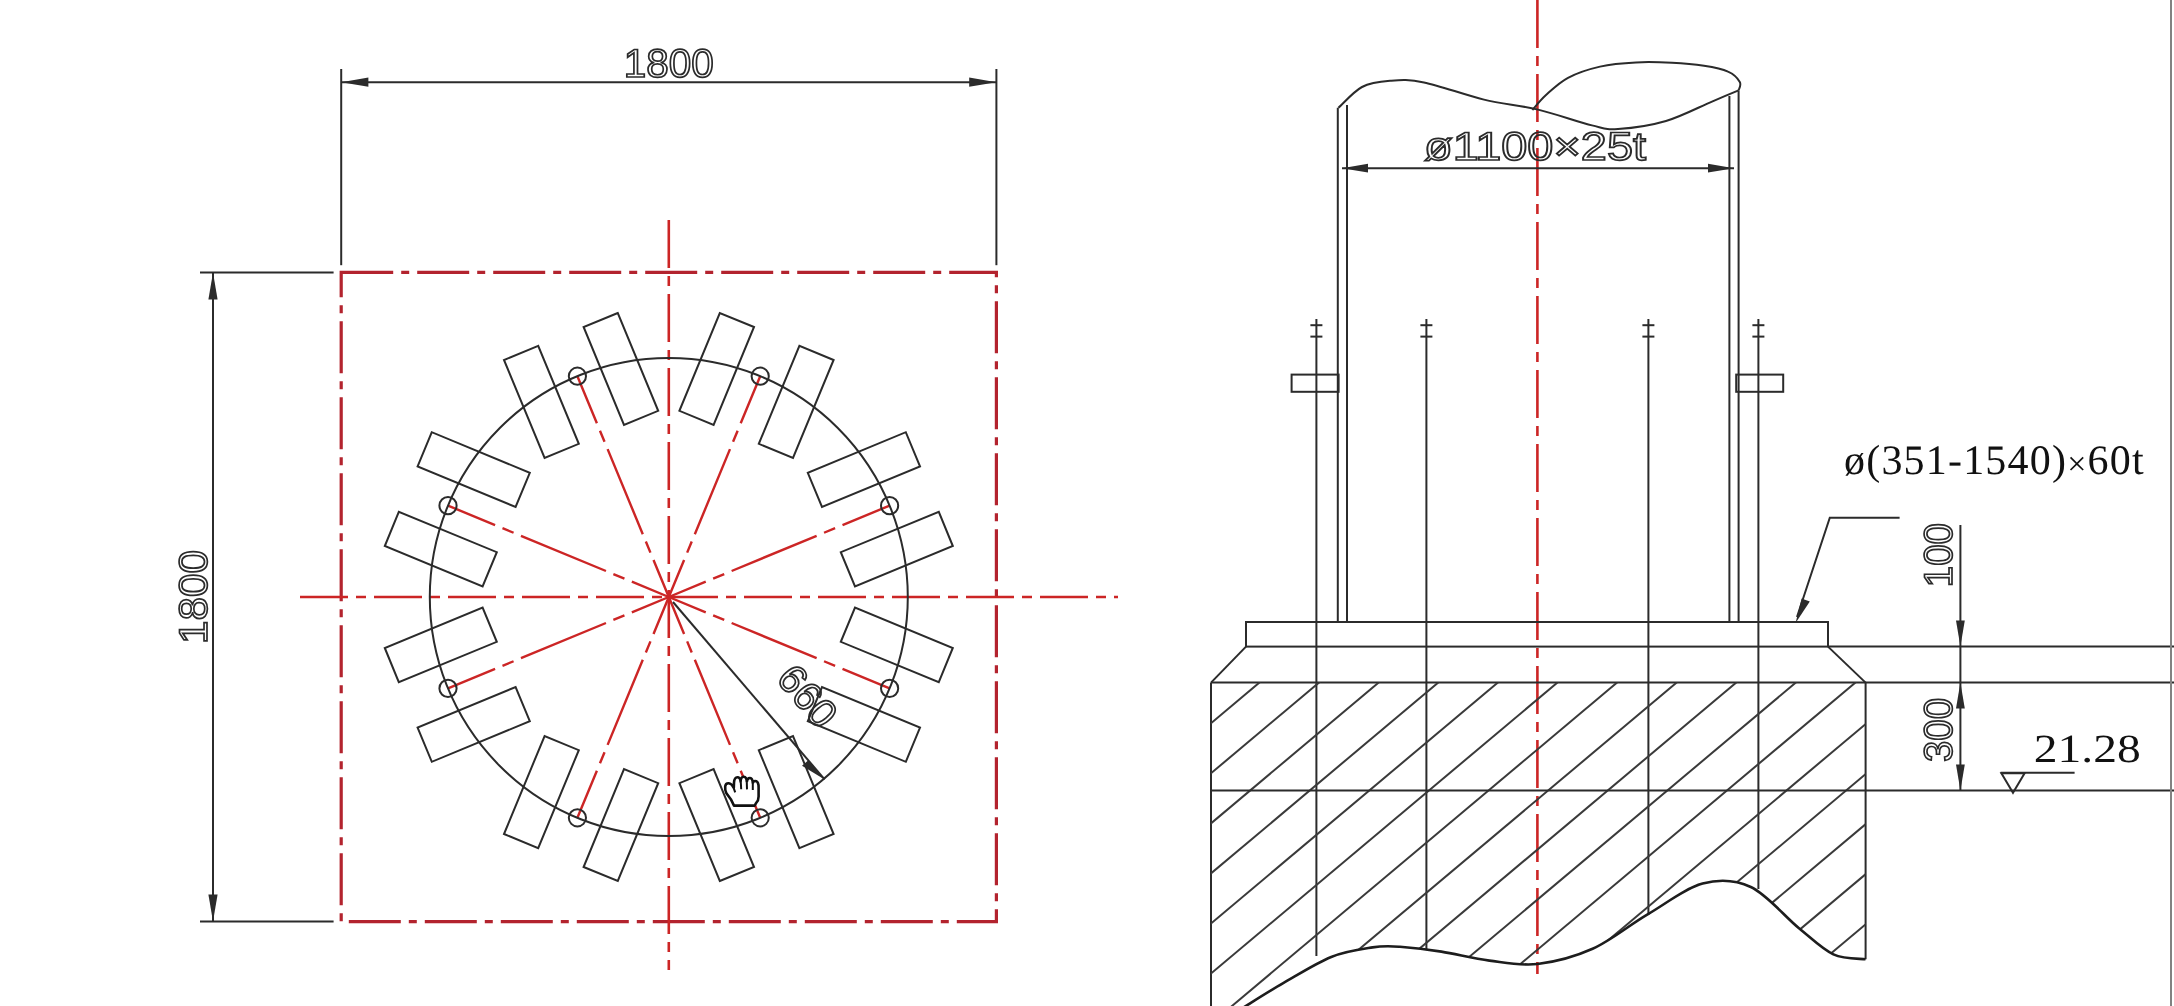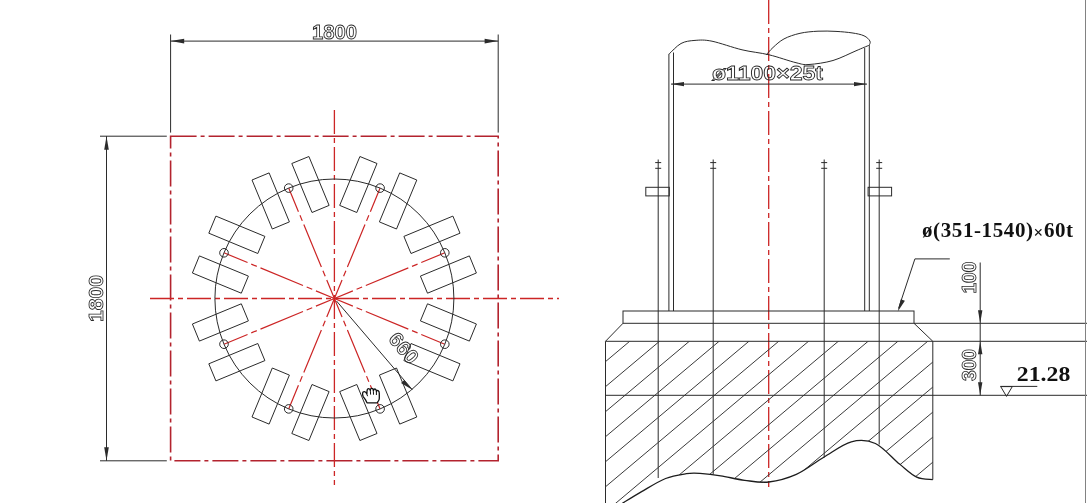--- a/index.html
+++ b/index.html
@@ -1,17 +1,17 @@
 <!DOCTYPE html>
 <html><head>
 <meta charset="utf-8">
 <style>
 html,body{margin:0;padding:0;background:#fff;}
 #page{position:relative;width:1087px;height:503px;background:#fff;overflow:hidden;
-font-family:"Liberation Sans",sans-serif;font-weight:bold;}
+font-family:"Liberation Sans",sans-serif;}
 svg{position:absolute;left:0;top:0;}
 .thin{stroke:#2b2b2b;stroke-width:1;fill:none;}
 .cad{font-family:"Liberation Sans",sans-serif;fill:none;stroke:#2b2b2b;stroke-width:0.85;filter:grayscale(1);}
 </style>
 </head>
 <body>
 <div id="page">
 <svg width="1087" height="503" viewBox="0 0 1087 503">
 <defs>
 <clipPath id="fclip">

